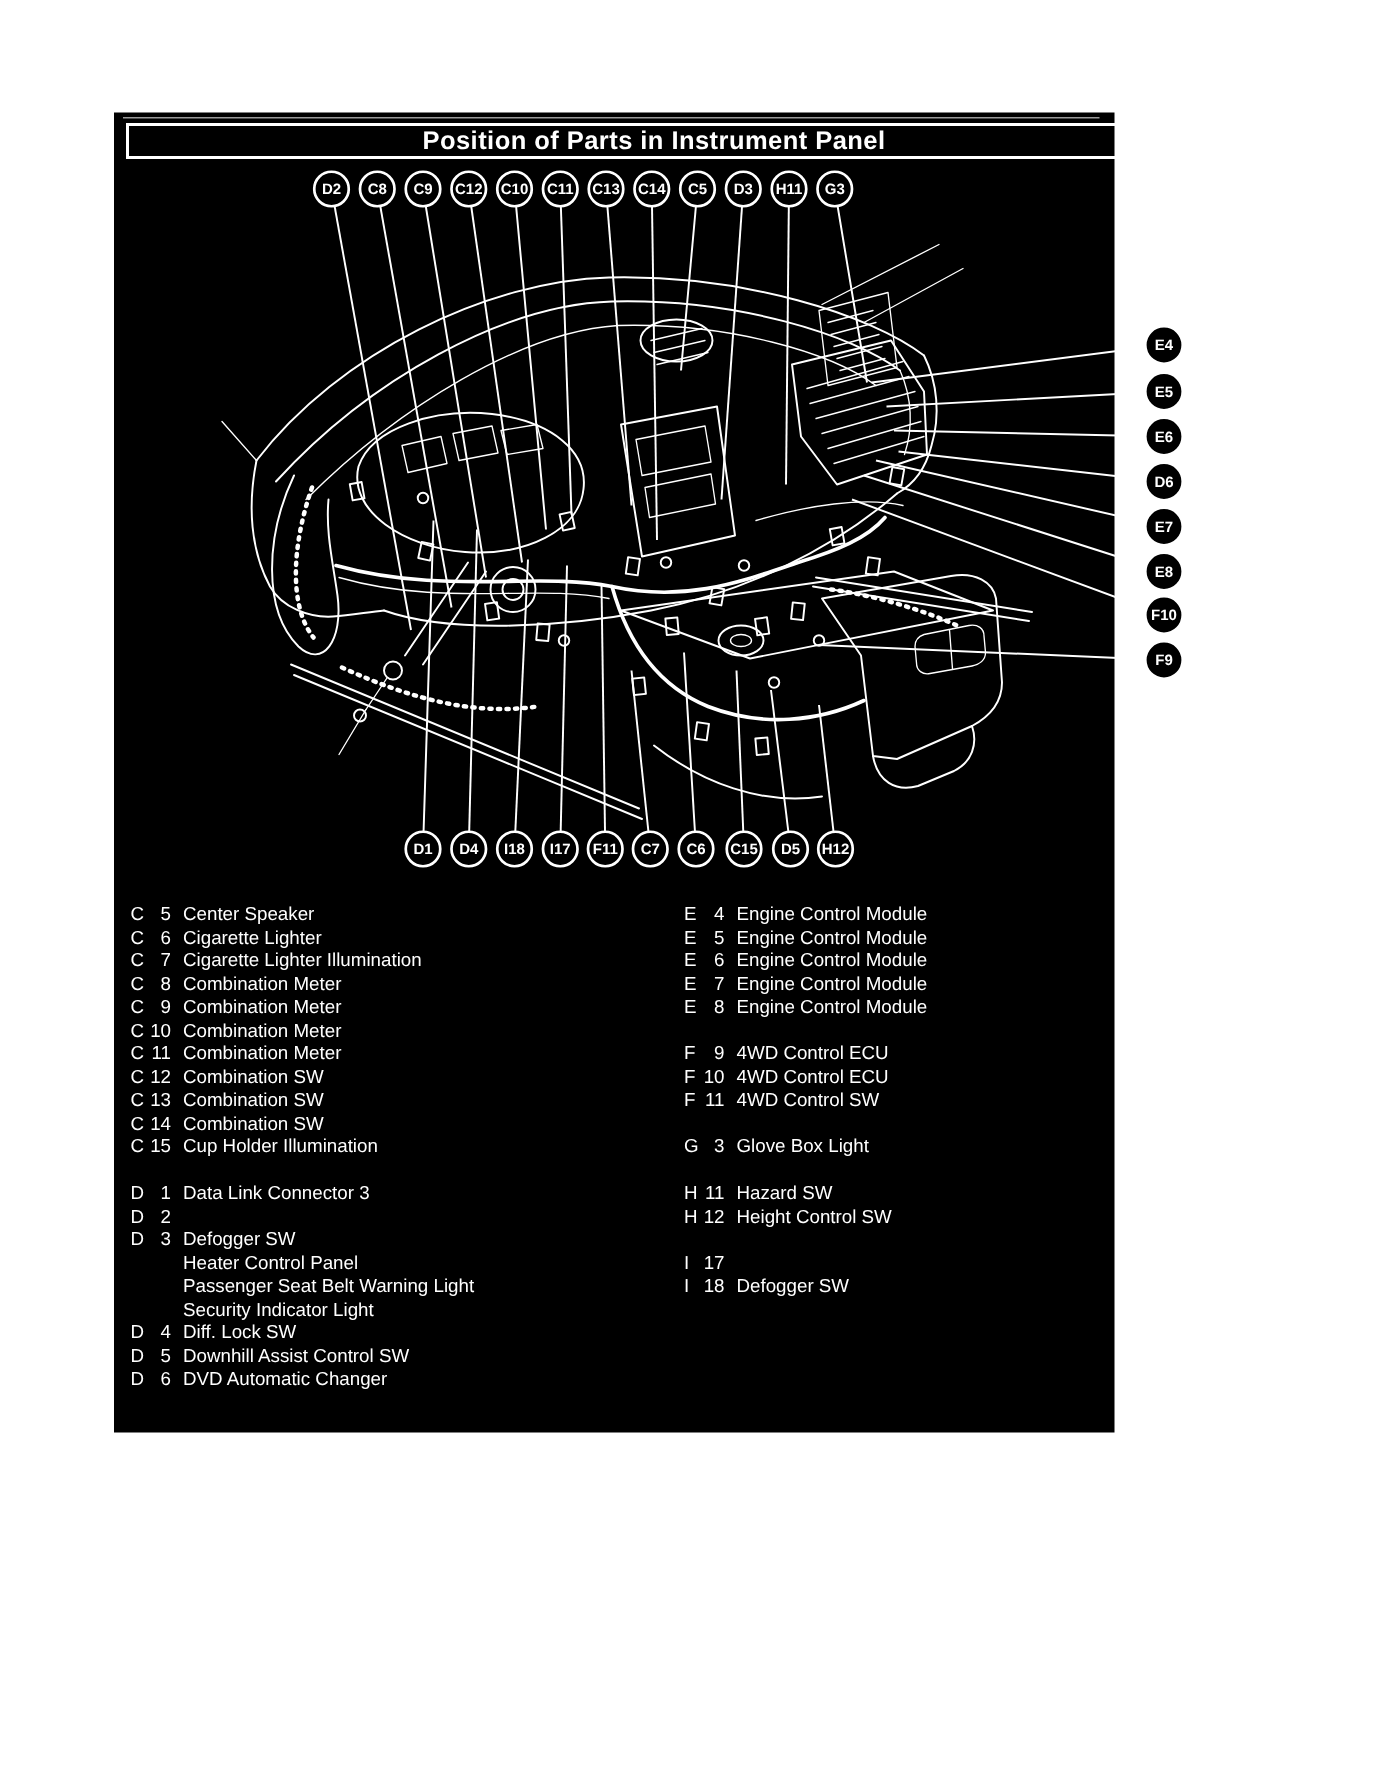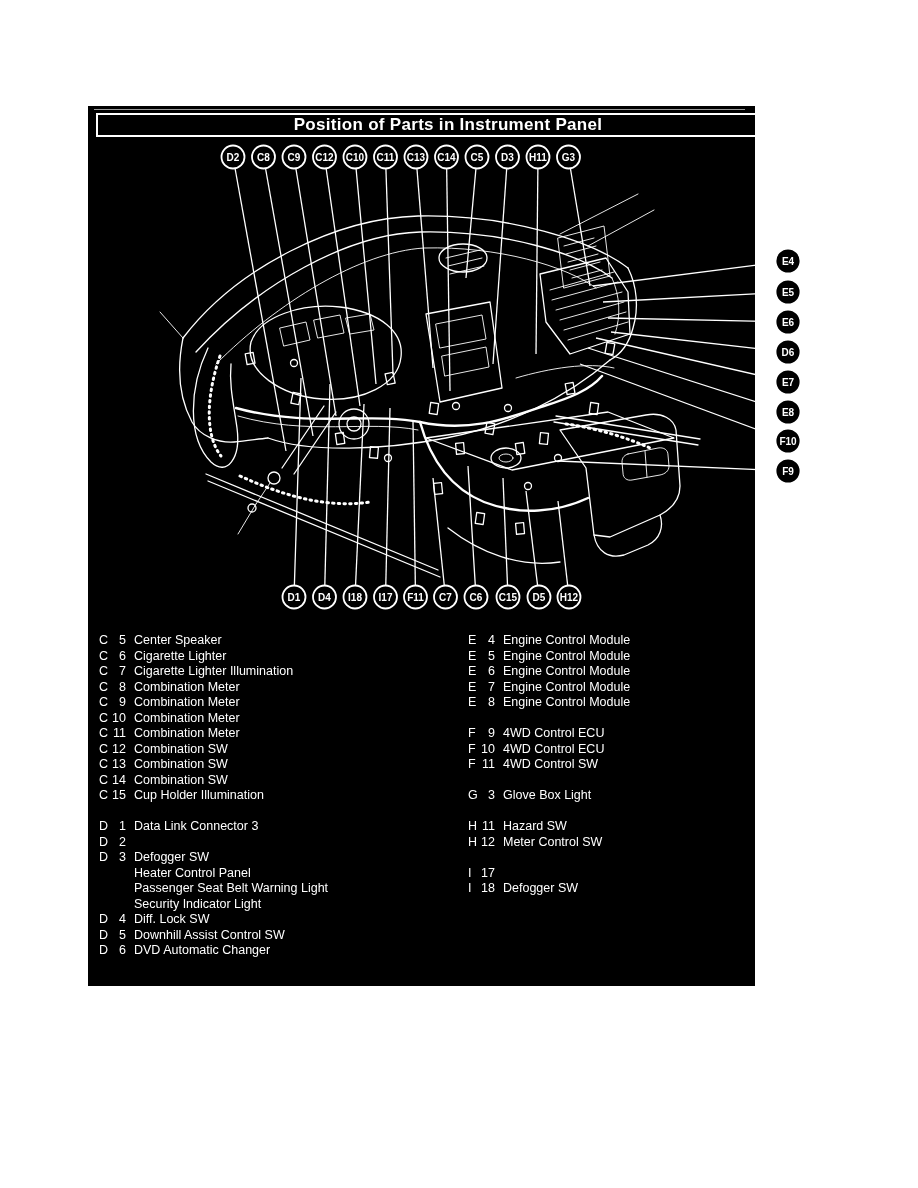--- a/index.html
+++ b/index.html
@@ -1,18 +1,18 @@
 <!DOCTYPE html>
 <html><head>
 <meta charset="utf-8">
 <style>
   html,body{margin:0;padding:0;background:#fff;}
   .page{position:relative;width:918px;height:1188px;background:#ffffff;overflow:hidden;
         font-family:"Liberation Sans",sans-serif;}
-  .panel{position:absolute;left:88px;top:75px;width:667px;height:880px;background:#000;margin-top:31px;}
+  .panel{position:absolute;left:76px;top:75px;width:667px;height:880px;background:#000;}
   .artifact{position:absolute;left:6px;top:3px;right:10px;height:1px;background:#9a9a9a;}
   .title-box{position:absolute;left:8px;top:7px;width:704px;height:24px;box-sizing:border-box;
              border:2px solid #fff;display:flex;align-items:center;justify-content:center;}
   .title-box .ttl{color:#fff;font-weight:bold;font-size:17px;letter-spacing:.3px;white-space:nowrap;}
   svg.diagram{position:absolute;left:0;top:0;}
   .art{stroke:#fff;fill:none;stroke-width:1.3;stroke-linecap:round;stroke-linejoin:round;}
   .art .hv{stroke-width:2.4;}
   .art .th{stroke-width:0.9;}
   .art .bead{stroke-width:3;stroke-dasharray:1.5 4.2;}
   .leader{stroke:#fff;stroke-width:1.3;}
@@ -552,21 +552,21 @@
             <span class="desc">
               <span class="dline">Hazard SW</span>
             </span>
           </div>
           <div class="lrow">
             <span class="code">
               <span>H</span>
               <span>12</span>
             </span>
             <span class="desc">
-              <span class="dline">Meter Control SW</span>
+              <span class="dline">Height Control SW</span>
             </span>
           </div>
         </div>
         <div class="lgroup">
           <div class="lrow">
             <span class="code">
               <span>I</span>
               <span>17</span>
             </span>
           </div>

